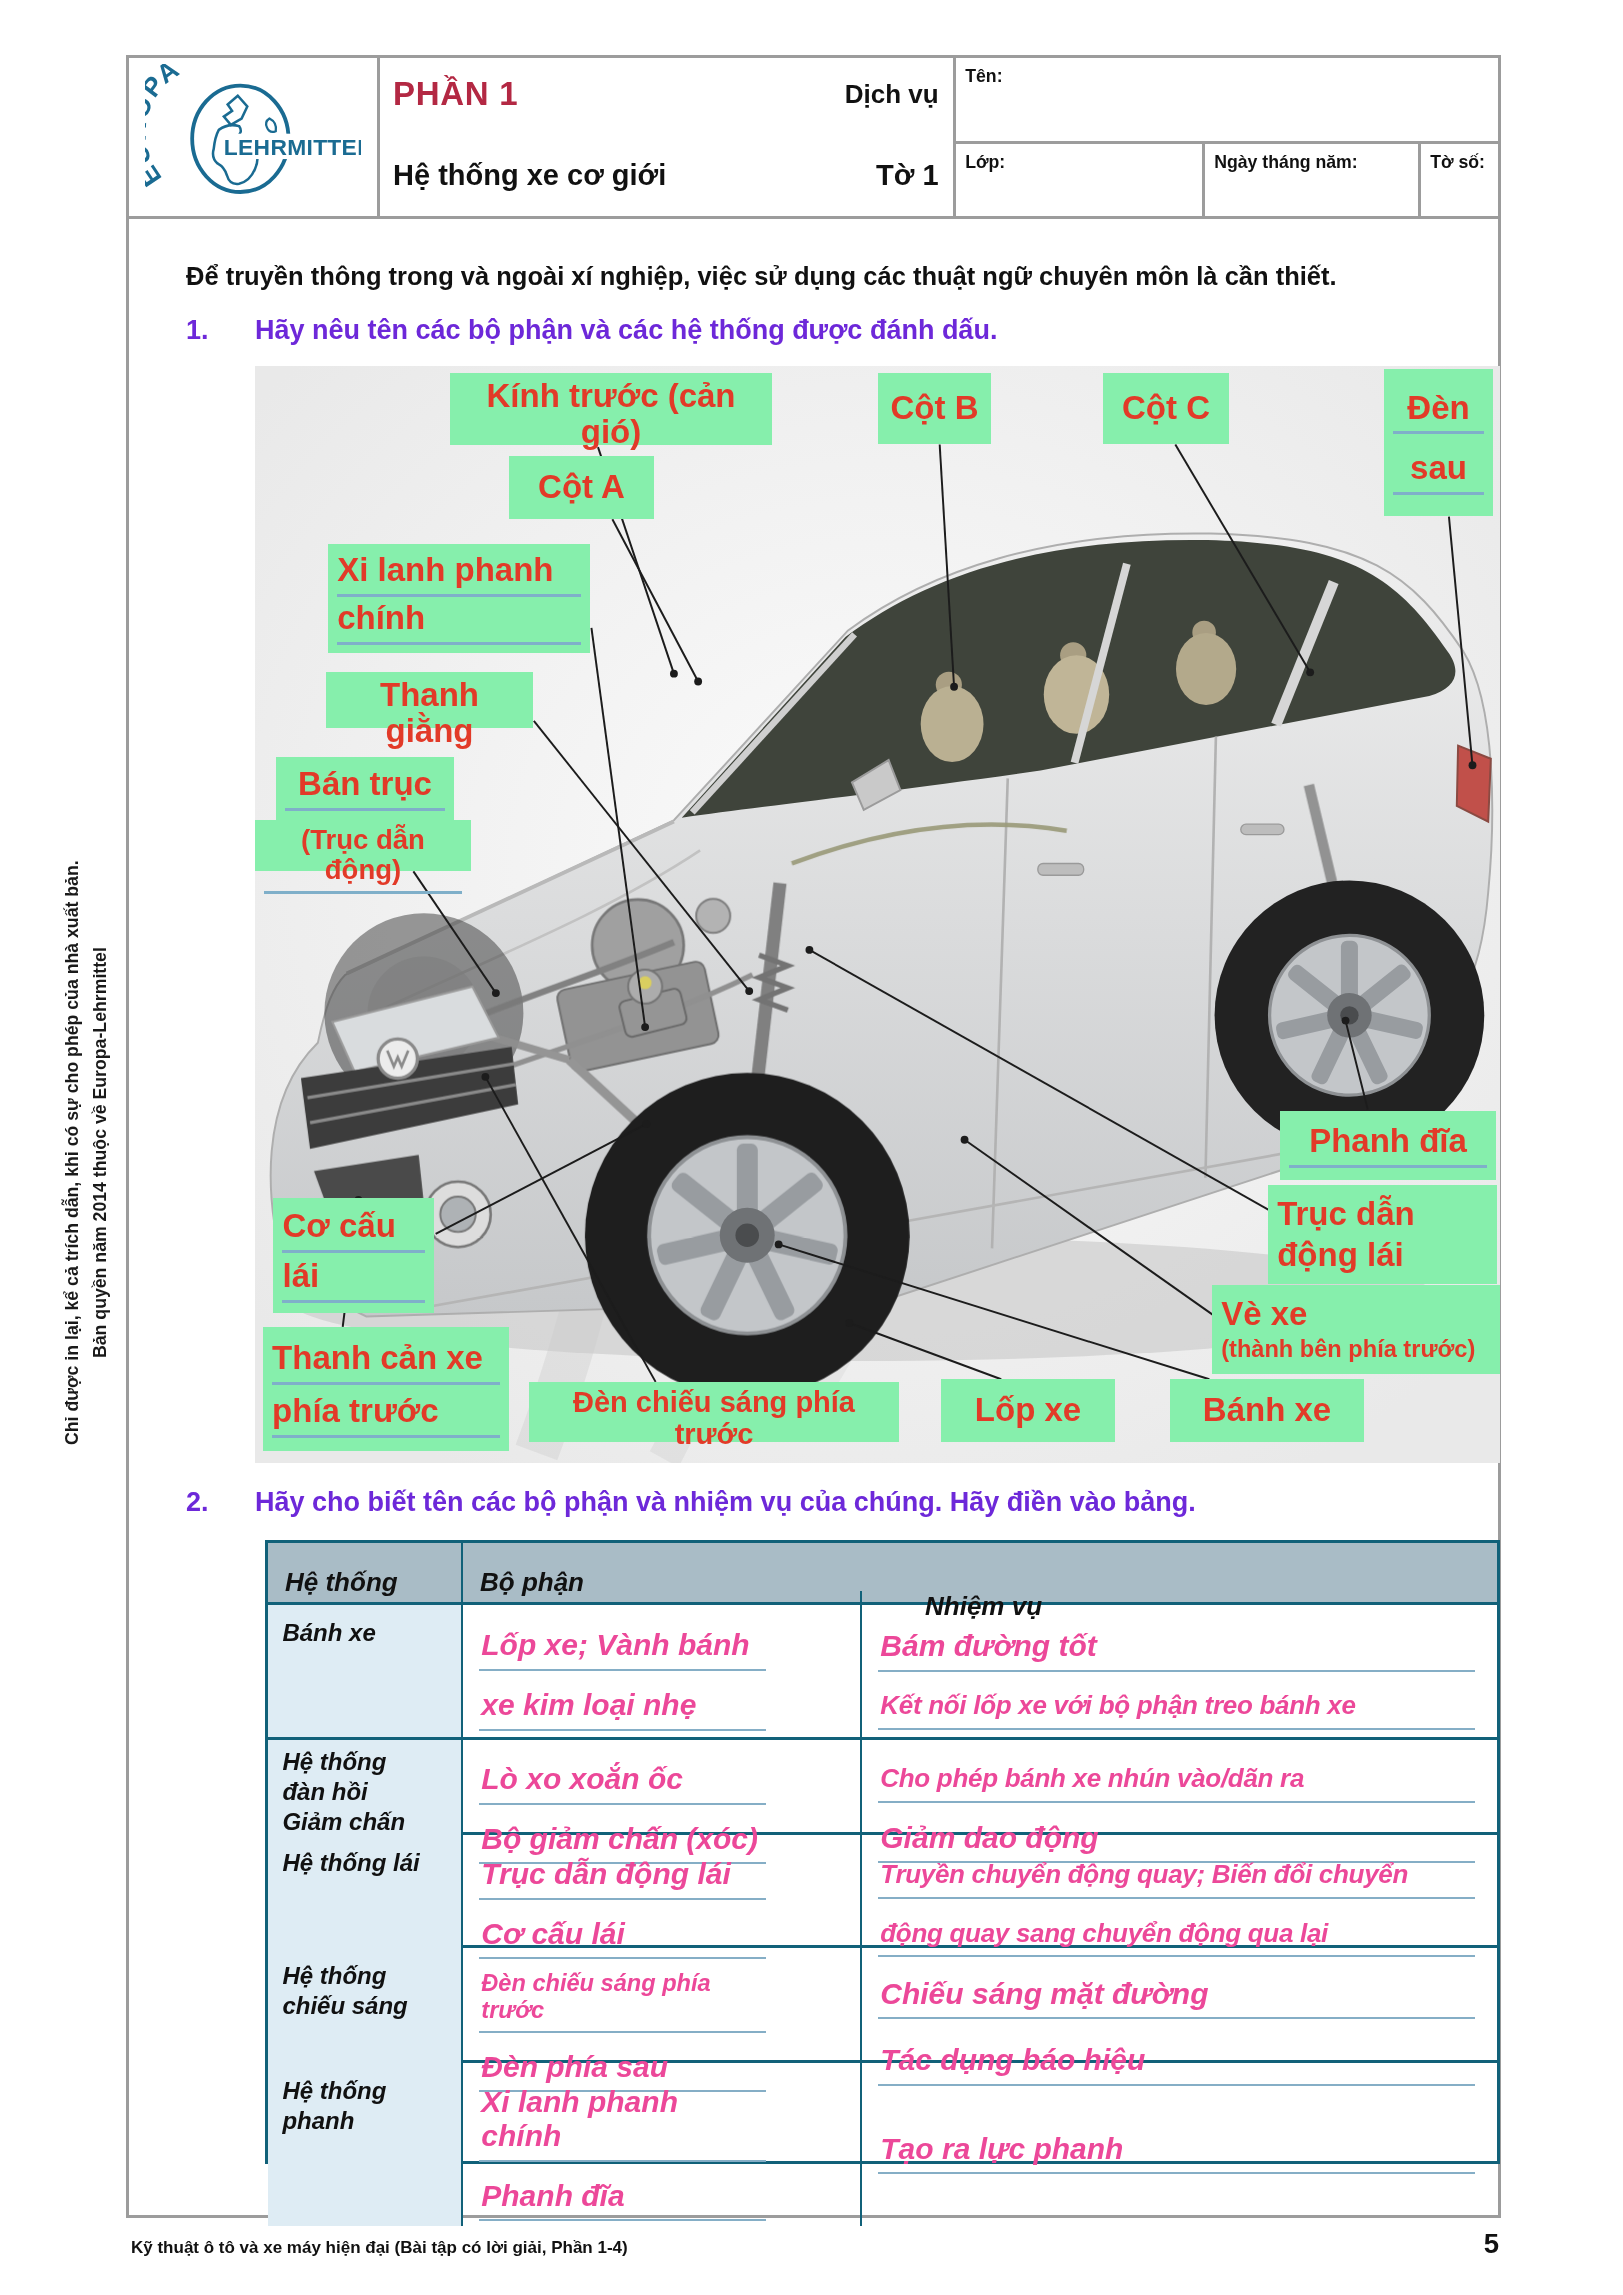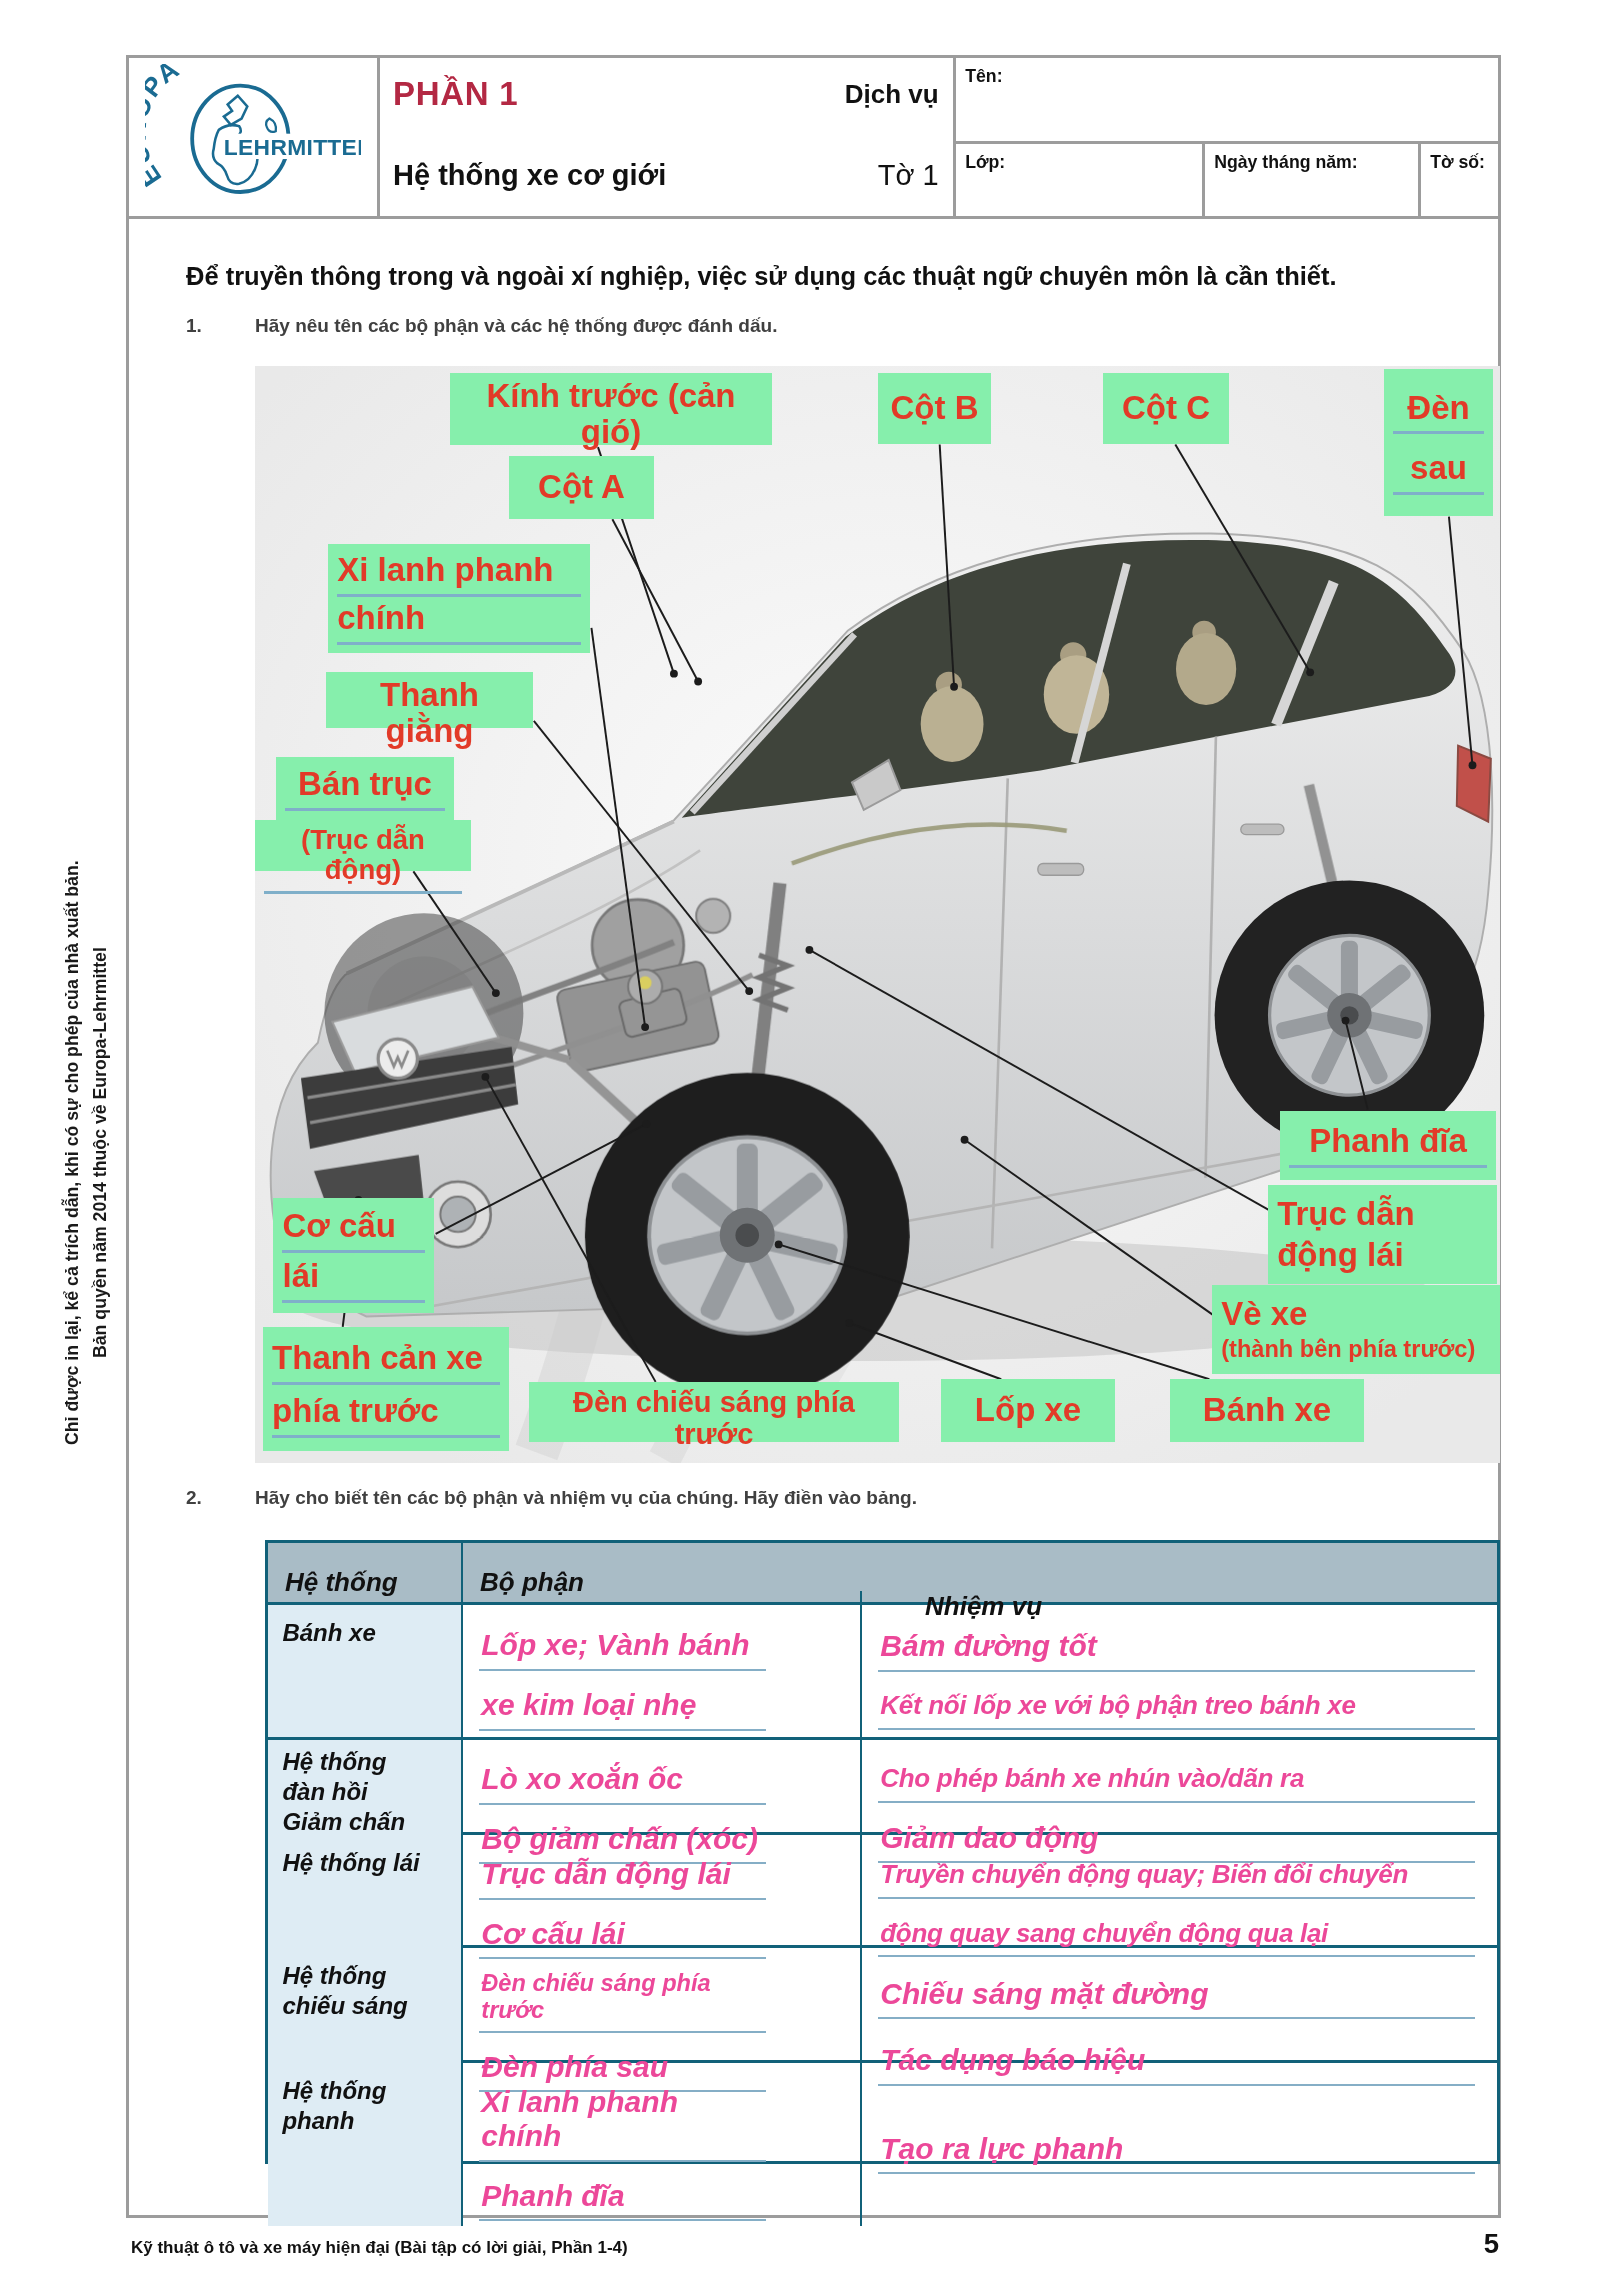--- a/index.html
+++ b/index.html
@@ -10,31 +10,31 @@
   .frame { position:absolute; left:126px; top:55px; width:1375px; height:2163px; border:3.3px solid #9c9c9c; background:#ffffff; }
 
   
   .hdr { position:absolute; left:0; top:0; width:100%; height:161px; display:grid; grid-template-columns:251px 576px 1fr; border-bottom:3.3px solid #9c9c9c; }
   .hdr-cell { border-right:3.3px solid #9c9c9c; position:relative; background:#fff; }
   .hdr-cell:last-child { border-right:none; }
   .logo-wrap { display:flex; align-items:center; justify-content:center; height:100%; }
   .t-part { position:absolute; left:13px; top:17px; font-size:33px; font-weight:bold; color:#b32843; letter-spacing:0.7px; }
   .t-service { position:absolute; right:14.4px; top:21px; font-size:26px; font-weight:bold; color:#111; }
   .t-sub { position:absolute; left:13px; bottom:23.6px; font-size:29px; font-weight:bold; color:#111; }
-  .t-sheet { position:absolute; right:14.4px; bottom:23.6px; font-size:29px; font-weight:normal; color:#111; }
+  .t-sheet { position:absolute; right:14.4px; bottom:23.6px; font-size:29px; font-weight:bold; color:#111; }
   .formgrid { display:grid; grid-template-rows:86px 1fr; height:100%; }
   .form-name { border-bottom:3.3px solid #9c9c9c; position:relative; }
   .form-bottom { display:grid; grid-template-columns:249px 216px 1fr; }
   .fcell { position:relative; border-right:3.3px solid #9c9c9c; }
   .fcell:last-child { border-right:none; }
   .flabel { position:absolute; left:9.2px; top:7.9px; font-size:17.7px; font-weight:bold; color:#111; }
 
   
   .intro { position:absolute; left:186px; top:262px; width:1296px; font-size:25.5px; font-weight:bold; color:#111; }
-  .qrow { position:absolute; left:186px; font-size:19px; font-weight:bold; color:#404040; }
+  .qrow { position:absolute; left:186px; font-size:27px; font-weight:bold; color:#6d28d9; }
   .qnum { display:inline-block; width:69px; }
 
   
   .diagram { position:absolute; left:255px; top:366px; width:1245px; height:1097px; background:#e9e9e9; }
   .diagram svg { position:absolute; inset:0; }
   .lbl { position:absolute; background:#86efac; color:#e23a28; font-weight:bold; font-size:33px; line-height:1.1;
          display:flex; flex-direction:column; justify-content:space-evenly; padding:5.2px 9.2px; z-index:5; }
   .lbl .ln { display:block; }
   .lbl .u { border-bottom:3.3px solid #7fafc9; padding-bottom:5.2px; }
   .lbl.center { text-align:center; align-items:center; }

